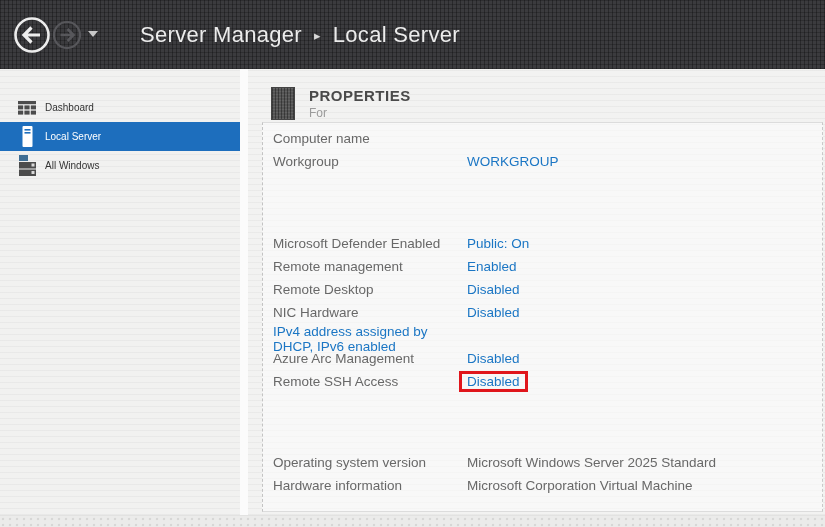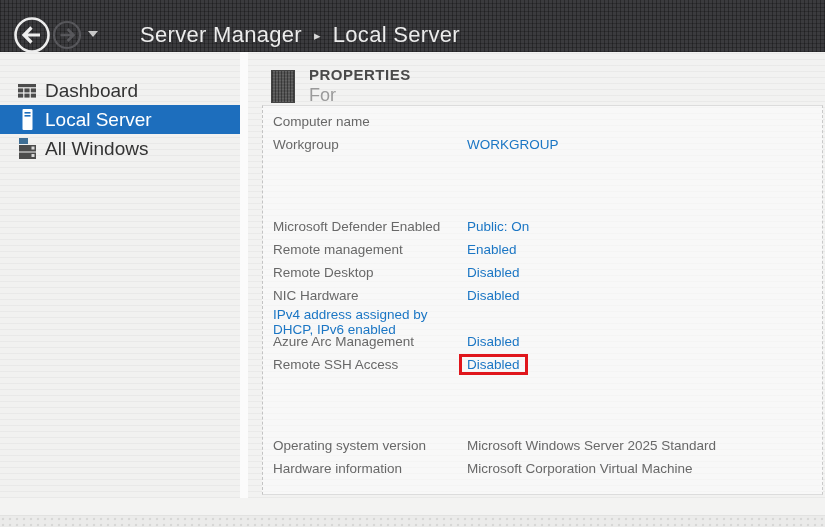--- a/index.html
+++ b/index.html
@@ -5,21 +5,21 @@
   * { margin: 0; padding: 0; box-sizing: border-box; }
   html, body { width: 825px; height: 527px; overflow: hidden; }
   body {
     font-family: "Liberation Sans", "DejaVu Sans", sans-serif;
     background: #f3f3f2;
     position: relative;
   }
 
   
   .topbar {
-    height: 52px;
+    height: 69px;
     background-color: #3b3b3e;
     background-image:
       repeating-linear-gradient(90deg, rgba(0,0,0,.30) 0 1px, transparent 1px 4px),
       repeating-linear-gradient(0deg, rgba(0,0,0,.22) 0 1px, transparent 1px 4px);
     display: flex;
     align-items: center;
     position: relative;
   }
   .nav-back { position: absolute; left: 13px; top: 16px; width: 38px; height: 38px; cursor: pointer; }
   .nav-forward { position: absolute; left: 52px; top: 20px; width: 30px; height: 30px; cursor: pointer; }
@@ -46,38 +46,38 @@
     background-image: repeating-linear-gradient(0deg, rgba(0,0,0,.035) 0 1px, transparent 1px 6px);
   }
   .sidebar { width: 240px; padding-top: 24px; background-color: #f1f1f0; }
   .v-divider { width: 8px; background: #fbfbfb; }
   .main { flex: 1; background-color: #f2f2f1; position: relative; }
 
   
   .side-item {
     height: 29px; display: flex; align-items: center;
     padding-left: 16px; cursor: pointer;
-    font-size: 19px; color: #333;
+    font-size: 10px; color: #333;
   }
   .side-item .icon { width: 22px; height: 22px; margin-right: 7px; display: flex; align-items: center; justify-content: center; }
   .side-item.selected { background: #1d6ebd; color: #ffffff; }
 
   
   .section-header { display: flex; align-items: center; padding: 15px 0 0 23px; height: 53px; }
   .tile-icon {
     width: 24px; height: 33px; margin-top: 1px;
     background-color: #555555;
     background-image:
       repeating-linear-gradient(90deg, rgba(0,0,0,.35) 0 1px, transparent 1px 3px),
       repeating-linear-gradient(0deg, rgba(255,255,255,.08) 0 1px, transparent 1px 3px);
     border: 1px solid #444;
   }
   .section-titles { margin-left: 14px; }
   .section-title { font-size: 15px; font-weight: bold; color: #4a4a4a; letter-spacing: .5px; }
-  .section-subtitle { font-size: 18px; color: #9a9a9a; margin-top: 2px; }
+  .section-subtitle { font-size: 12px; color: #9a9a9a; margin-top: 2px; }
 
   
   .panel {
     margin-left: 14px; margin-right: 2px;
     height: 390px;
     background: rgba(253,253,253,.55);
     border-top: 1px solid #dcdcdc;
     border-bottom: 1px solid #dcdcdc;
     border-left: 1px dashed #c3c3c3;
     border-right: 1px dashed #c9c9c9;

